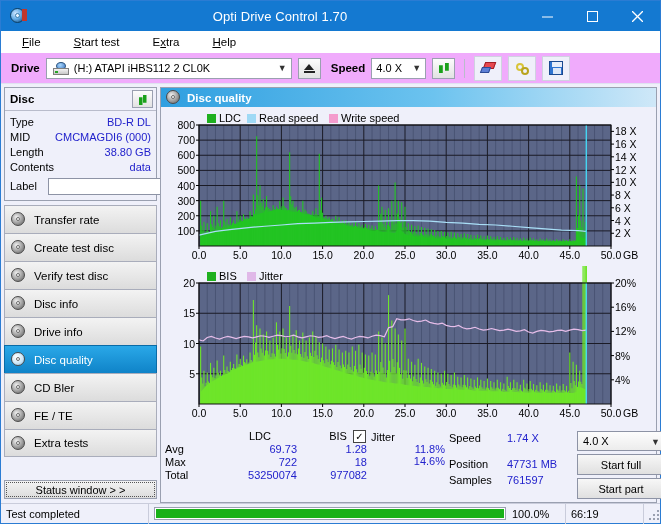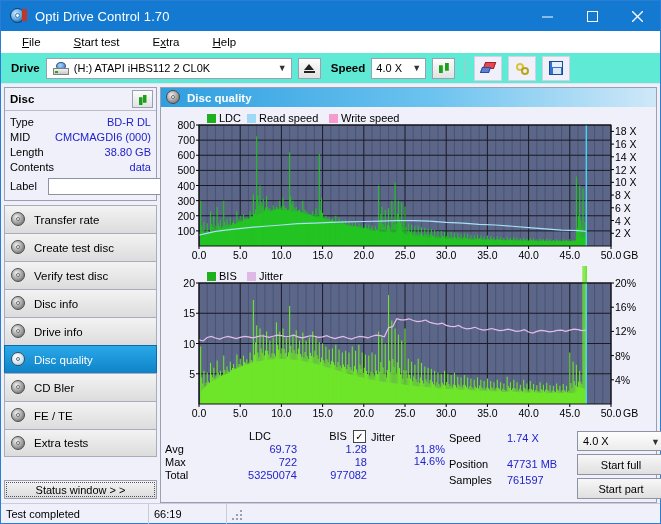--- a/index.html
+++ b/index.html
@@ -16,20 +16,21 @@
     background: #eff0fa;
     border: 1px solid #2b7cd3;
     display: flex; flex-direction: column;
     position: relative;
   }
   
   .titlebar {
     height: 30px; background: #1479d1;
     display: flex; align-items: center;
     flex: 0 0 30px;
+    text-align: center;
   }
   .title-icon {
     width: 18px; height: 18px; margin-left: 8px; margin-right: 8px;
     position: relative; flex: 0 0 18px;
   }
   .title-icon .disc {
     position:absolute; left:1px; top:1px; width:15px; height:15px;
     border-radius:50%;
     background: radial-gradient(circle at 35% 35%, #cfe6ff 0%, #69b0e8 45%, #2f6fa8 75%, #16476e 100%);
     border:1px solid #0e3f63;
@@ -58,21 +59,21 @@
     background:#ffffff;
     display:flex; align-items:center;
     padding-left:10px; gap:19px;
     border-bottom:1px solid #ffffff;
   }
   .menuitem { font-size:11.5px; color:#000; padding:2px 3px;margin-left:8px; }
   .menuitem u { text-decoration: underline; }
   
   .toolbar {
     flex:0 0 31px; height:31px;
-    background:#5eead4;
+    background:#f0abfc;
     display:flex; align-items:center;
     padding:0 6px 0 10px; gap:6px;
     border-bottom:1px solid #dfe2f0;
   }
   .tb-label { font-weight:bold; font-size:11.5px; color:#000; }
   .combo {
     height:21px; background:#ffffff;
     border:1px solid #9aa0b0;
     display:flex; align-items:center;
     position:relative;
@@ -1462,20 +1463,26 @@
               <div class="act-btn">Start part</div>
             </div>
           </div>
         </div>
       </div>
     </div>
   </div>
 
   <div class="statusbar">
     <div class="sb-cell sb-msg">Test completed</div>
+    <div class="sb-cell sb-prog">
+      <div class="progress">
+        <div class="bar" id="progbar" style="width: 100%;"></div>
+      </div>
+      <span class="sb-pct">100.0%</span>
+    </div>
     <div class="sb-cell sb-time">66:19</div>
     <div class="grip">
       <i style="right:1px;bottom:1px"></i>
         <i style="right:5px;bottom:1px"></i>
         <i style="right:9px;bottom:1px"></i>
       <i style="right:1px;bottom:5px"></i>
         <i style="right:5px;bottom:5px"></i>
       <i style="right:1px;bottom:9px"></i>
     </div>
   </div>

